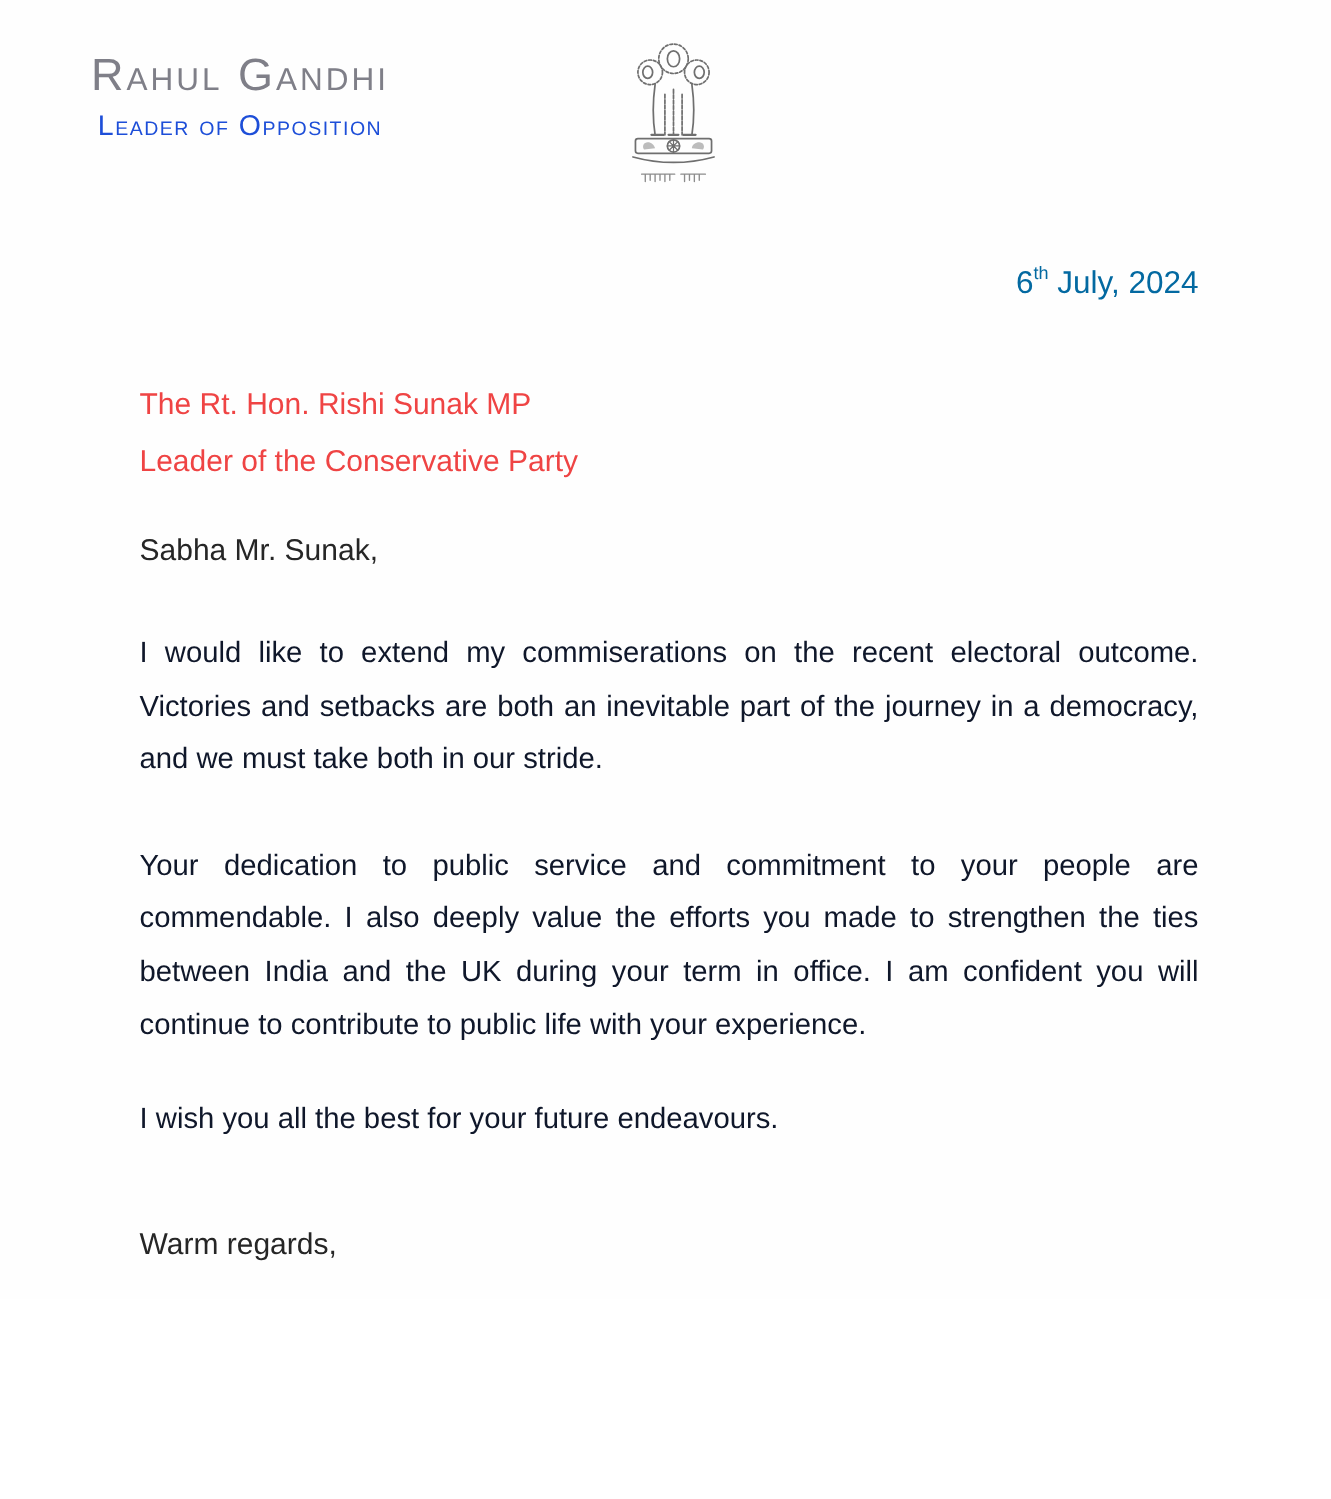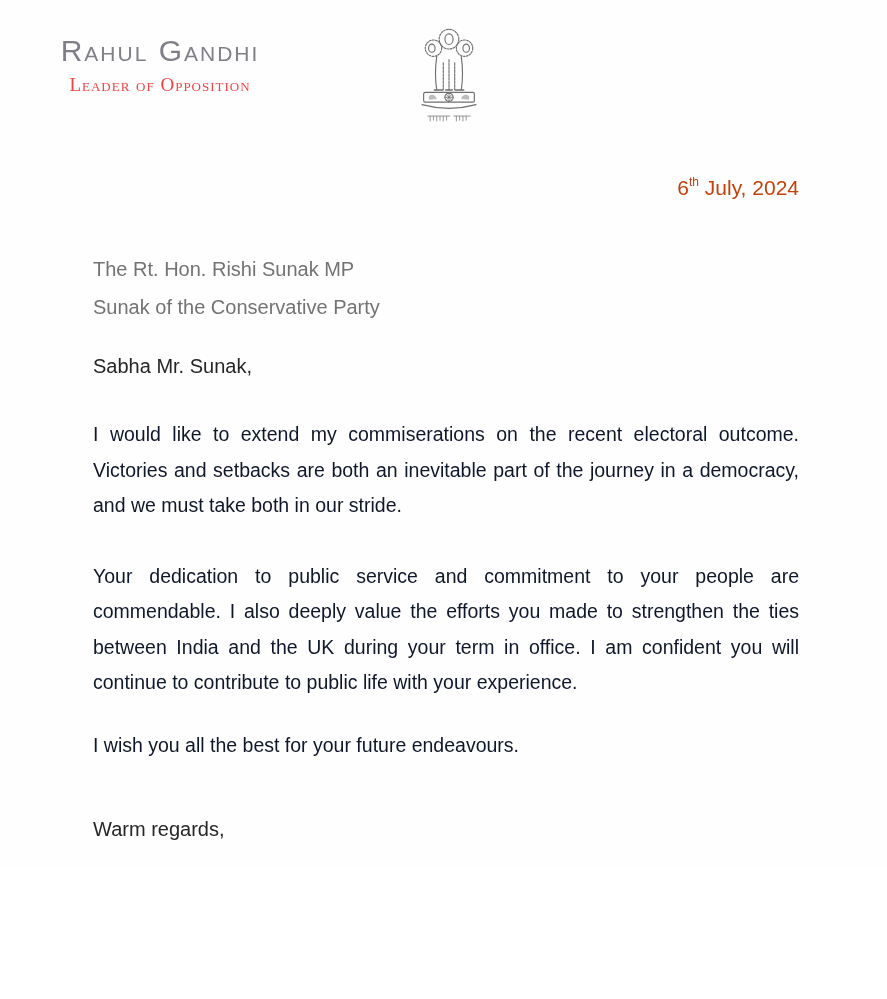--- a/index.html
+++ b/index.html
@@ -16,36 +16,36 @@
   .letterhead{
     position:absolute;left:40px;top:34px;width:240px;
     text-align:center;color:#85858d;
   }
   .lh-name{
     font-size:30px;font-variant:small-caps;letter-spacing:2px;
     font-weight:400;color:#7f7f88;
   }
   .lh-sub{
     font-size:19px;font-variant:small-caps;letter-spacing:1px;
-    color:#ef4444;line-height:23px;margin-top:5px;font-family:Liberation Serif, serif;
+    color:#1d4ed8;line-height:23px;margin-top:5px;
   }
   .lh-sub2{
     font-size:19px;font-variant:small-caps;letter-spacing:1px;
     color:#8b8b93;line-height:23px;
   }
 
   
   .emblem{position:absolute;left:404px;top:22px;width:90px;filter:blur(.35px);}
   .emblem svg{display:block;width:100%;height:auto;}
 
   
   .content{position:absolute;left:93px;top:0;width:706px;}
-  .date{margin-top:170px;text-align:right;font-size:21px;color:#c2410c;line-height:26px;}
+  .date{margin-top:170px;text-align:right;font-size:21px;color:#0369a1;line-height:26px;}
   .date sup{font-size:12px;position:relative;top:-1px;}
-  .recipient{margin-top:49px;font-size:20px;line-height:38px;color:#737373;}
+  .recipient{margin-top:49px;font-size:20px;line-height:38px;color:#ef4444;}
   .salutation{margin-top:27px;font-size:20px;line-height:26px;}
   .para{
     margin-top:38px;font-size:19.5px;line-height:35.5px;
     text-align:justify;color:#0f172a;
   }
   .para.p2{margin-top:35px;}
   .para.short{margin-top:31px;text-align:left;line-height:26px;}
   .closing{margin-top:58px;font-size:20px;line-height:26px;}
   .signature{margin-top:18px;margin-left:16px;width:292px;}
   .signature svg{display:block;width:100%;height:auto;}
@@ -97,21 +97,21 @@
   </div>
 
   <div class="content">
 
     <div class="date">
       <span>6</span><sup>th</sup><span> July, 2024</span>
     </div>
 
     <div class="recipient">
       <div>The Rt. Hon. Rishi Sunak MP</div>
-      <div>Sunak of the Conservative Party</div>
+      <div>Leader of the Conservative Party</div>
     </div>
 
     <div class="salutation">Sabha Mr. Sunak,</div>
 
     <div class="para">I would like to extend my commiserations on the recent electoral outcome. Victories and setbacks are both an inevitable part of the journey in a democracy, and we must take both in our stride.</div>
 
     <div class="para p2">Your dedication to public service and commitment to your people are commendable. I also deeply value the efforts you made to strengthen the ties between India and the UK during your term in office. I am confident you will continue to contribute to public life with your experience.</div>
 
     <div class="para short">I wish you all the best for your future endeavours.</div>
 

